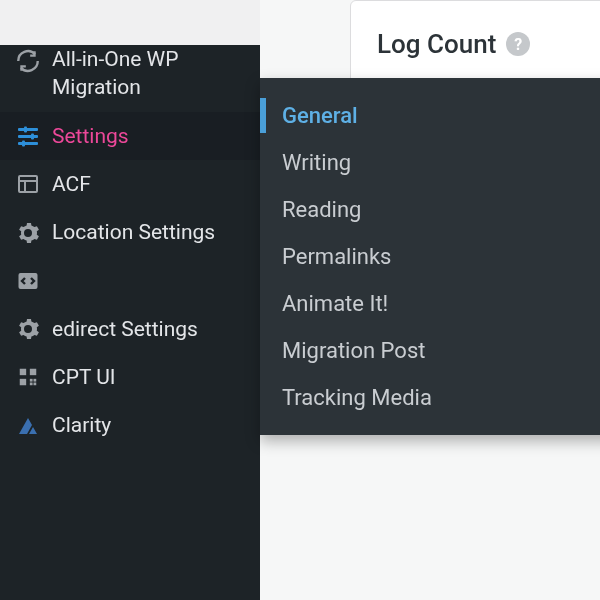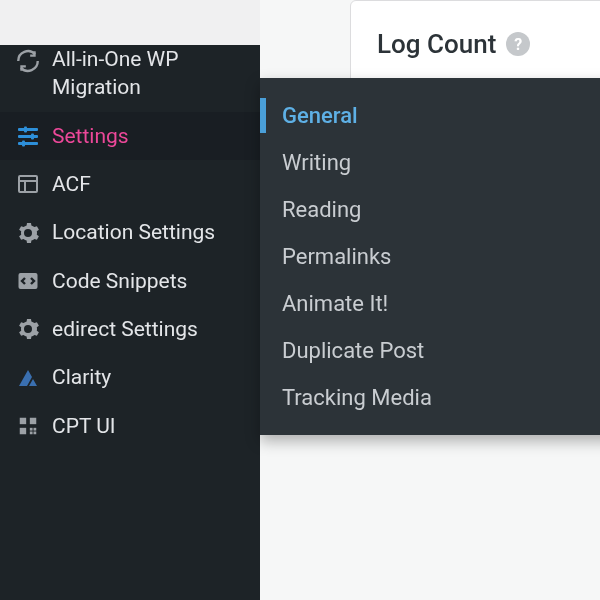--- a/index.html
+++ b/index.html
@@ -157,69 +157,68 @@
     <span class="lbl">Location Settings</span>
   </div>
 
   <div class="side-item">
     <span class="icon">
       <svg viewBox="0 0 24 24" width="24" height="24" fill="none" stroke="currentColor" stroke-width="2.4">
           <rect x="2.5" y="4" width="19" height="16" rx="2" fill="#9ca1a6" stroke="none"></rect>
           <path d="M9 9l-3 3 3 3M15 9l3 3-3 3" stroke="#1d2327"></path>
         </svg>
     </span>
-    <span class="lbl">Code Snippets</span>
   </div>
 
   <div class="side-item">
     <span class="icon">
       <svg viewBox="0 0 24 24" width="24" height="24" fill="currentColor">
           <path d="M12 8a4 4 0 1 0 0 8 4 4 0 0 0 0-8zm9 4c0 .6-.1 1.1-.2 1.7l2.1 1.6-2 3.4-2.5-.8c-.9.7-1.9 1.3-3 1.6L15 22h-4l-.4-2.5c-1.1-.3-2.1-.9-3-1.6l-2.5.8-2-3.4 2.1-1.6C5.1 13.1 5 12.6 5 12s.1-1.1.2-1.7L3.1 8.7l2-3.4 2.5.8c.9-.7 1.9-1.3 3-1.6L11 2h4l.4 2.5c1.1.3 2.1.9 3 1.6l2.5-.8 2 3.4-2.1 1.6c.1.6.2 1.1.2 1.7z"></path>
         </svg>
     </span>
     <span class="lbl">edirect Settings</span>
-  </div>
-
-  <div class="side-item">
-    <span class="icon">
-      <svg viewBox="0 0 24 24" width="24" height="24" fill="#3a6fb0">
-          <path d="M3 20L12 4l4 7-5 9H3zm10 0l4-7 4 7h-8z"></path>
-        </svg>
-    </span>
-    <span class="lbl">Clarity</span>
   </div>
 
   <div class="side-item">
     <span class="icon">
       <svg viewBox="0 0 24 24" width="22" height="22" fill="currentColor">
           <rect x="3" y="3" width="7" height="7"></rect>
           <rect x="14" y="3" width="7" height="7"></rect>
           <rect x="3" y="14" width="7" height="7"></rect>
           <rect x="14" y="14" width="3" height="3"></rect>
           <rect x="18" y="14" width="3" height="3"></rect>
           <rect x="14" y="18" width="3" height="3"></rect>
           <rect x="18" y="18" width="3" height="3"></rect>
         </svg>
     </span>
     <span class="lbl">CPT UI</span>
   </div>
 
+  <div class="side-item">
+    <span class="icon">
+      <svg viewBox="0 0 24 24" width="24" height="24" fill="#3a6fb0">
+          <path d="M3 20L12 4l4 7-5 9H3zm10 0l4-7 4 7h-8z"></path>
+        </svg>
+    </span>
+    <span class="lbl">Clarity</span>
+  </div>
+
 
 </div>
 
 <div class="content-area">
   <div class="card">
     <div class="card-title">
       <span>Log Count</span>
       <span class="help-badge">?</span>
     </div>
   </div>
 </div>
 
 <div class="flyout">
   <div class="fly-item current"><span>General</span></div>
   <div class="fly-item"><span>Writing</span></div>
   <div class="fly-item"><span>Reading</span></div>
   <div class="fly-item"><span>Permalinks</span></div>
   <div class="fly-item"><span>Animate It!</span></div>
-  <div class="fly-item"><span>Duplicate Post</span></div>
+  <div class="fly-item"><span>Migration Post</span></div>
   <div class="fly-item"><span>Tracking Media</span></div>
 </div>
 
 </body></html>

